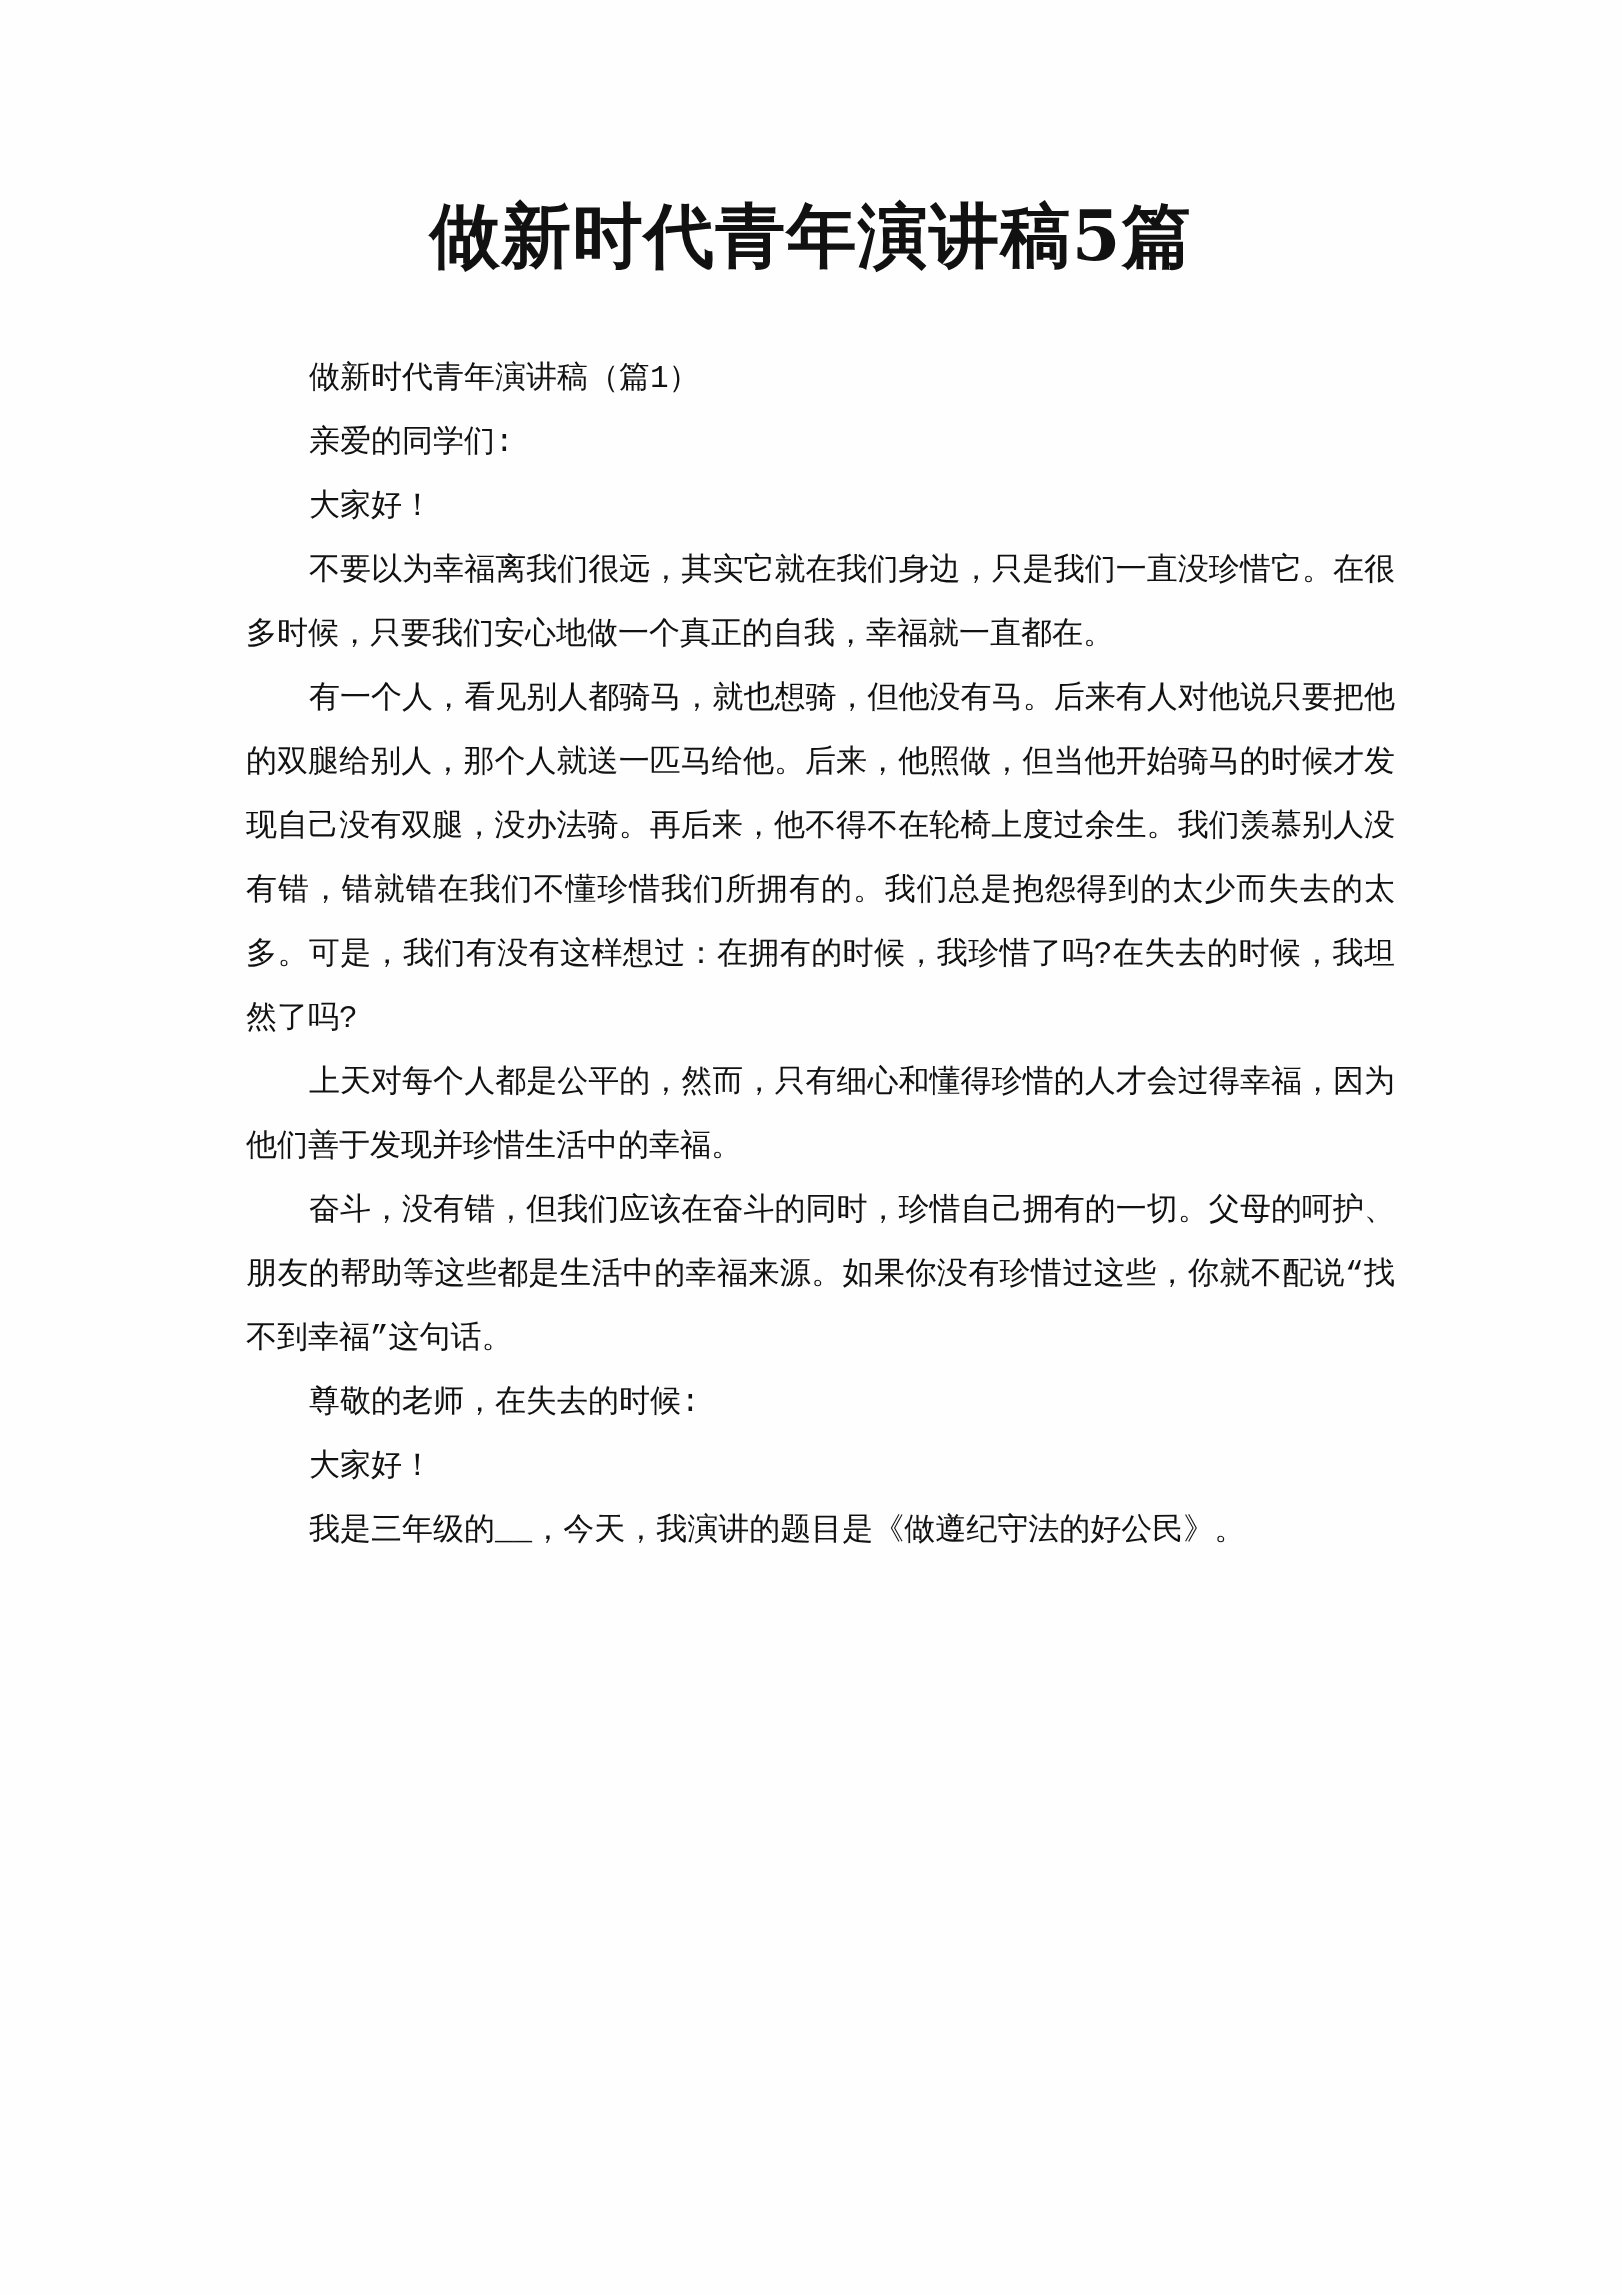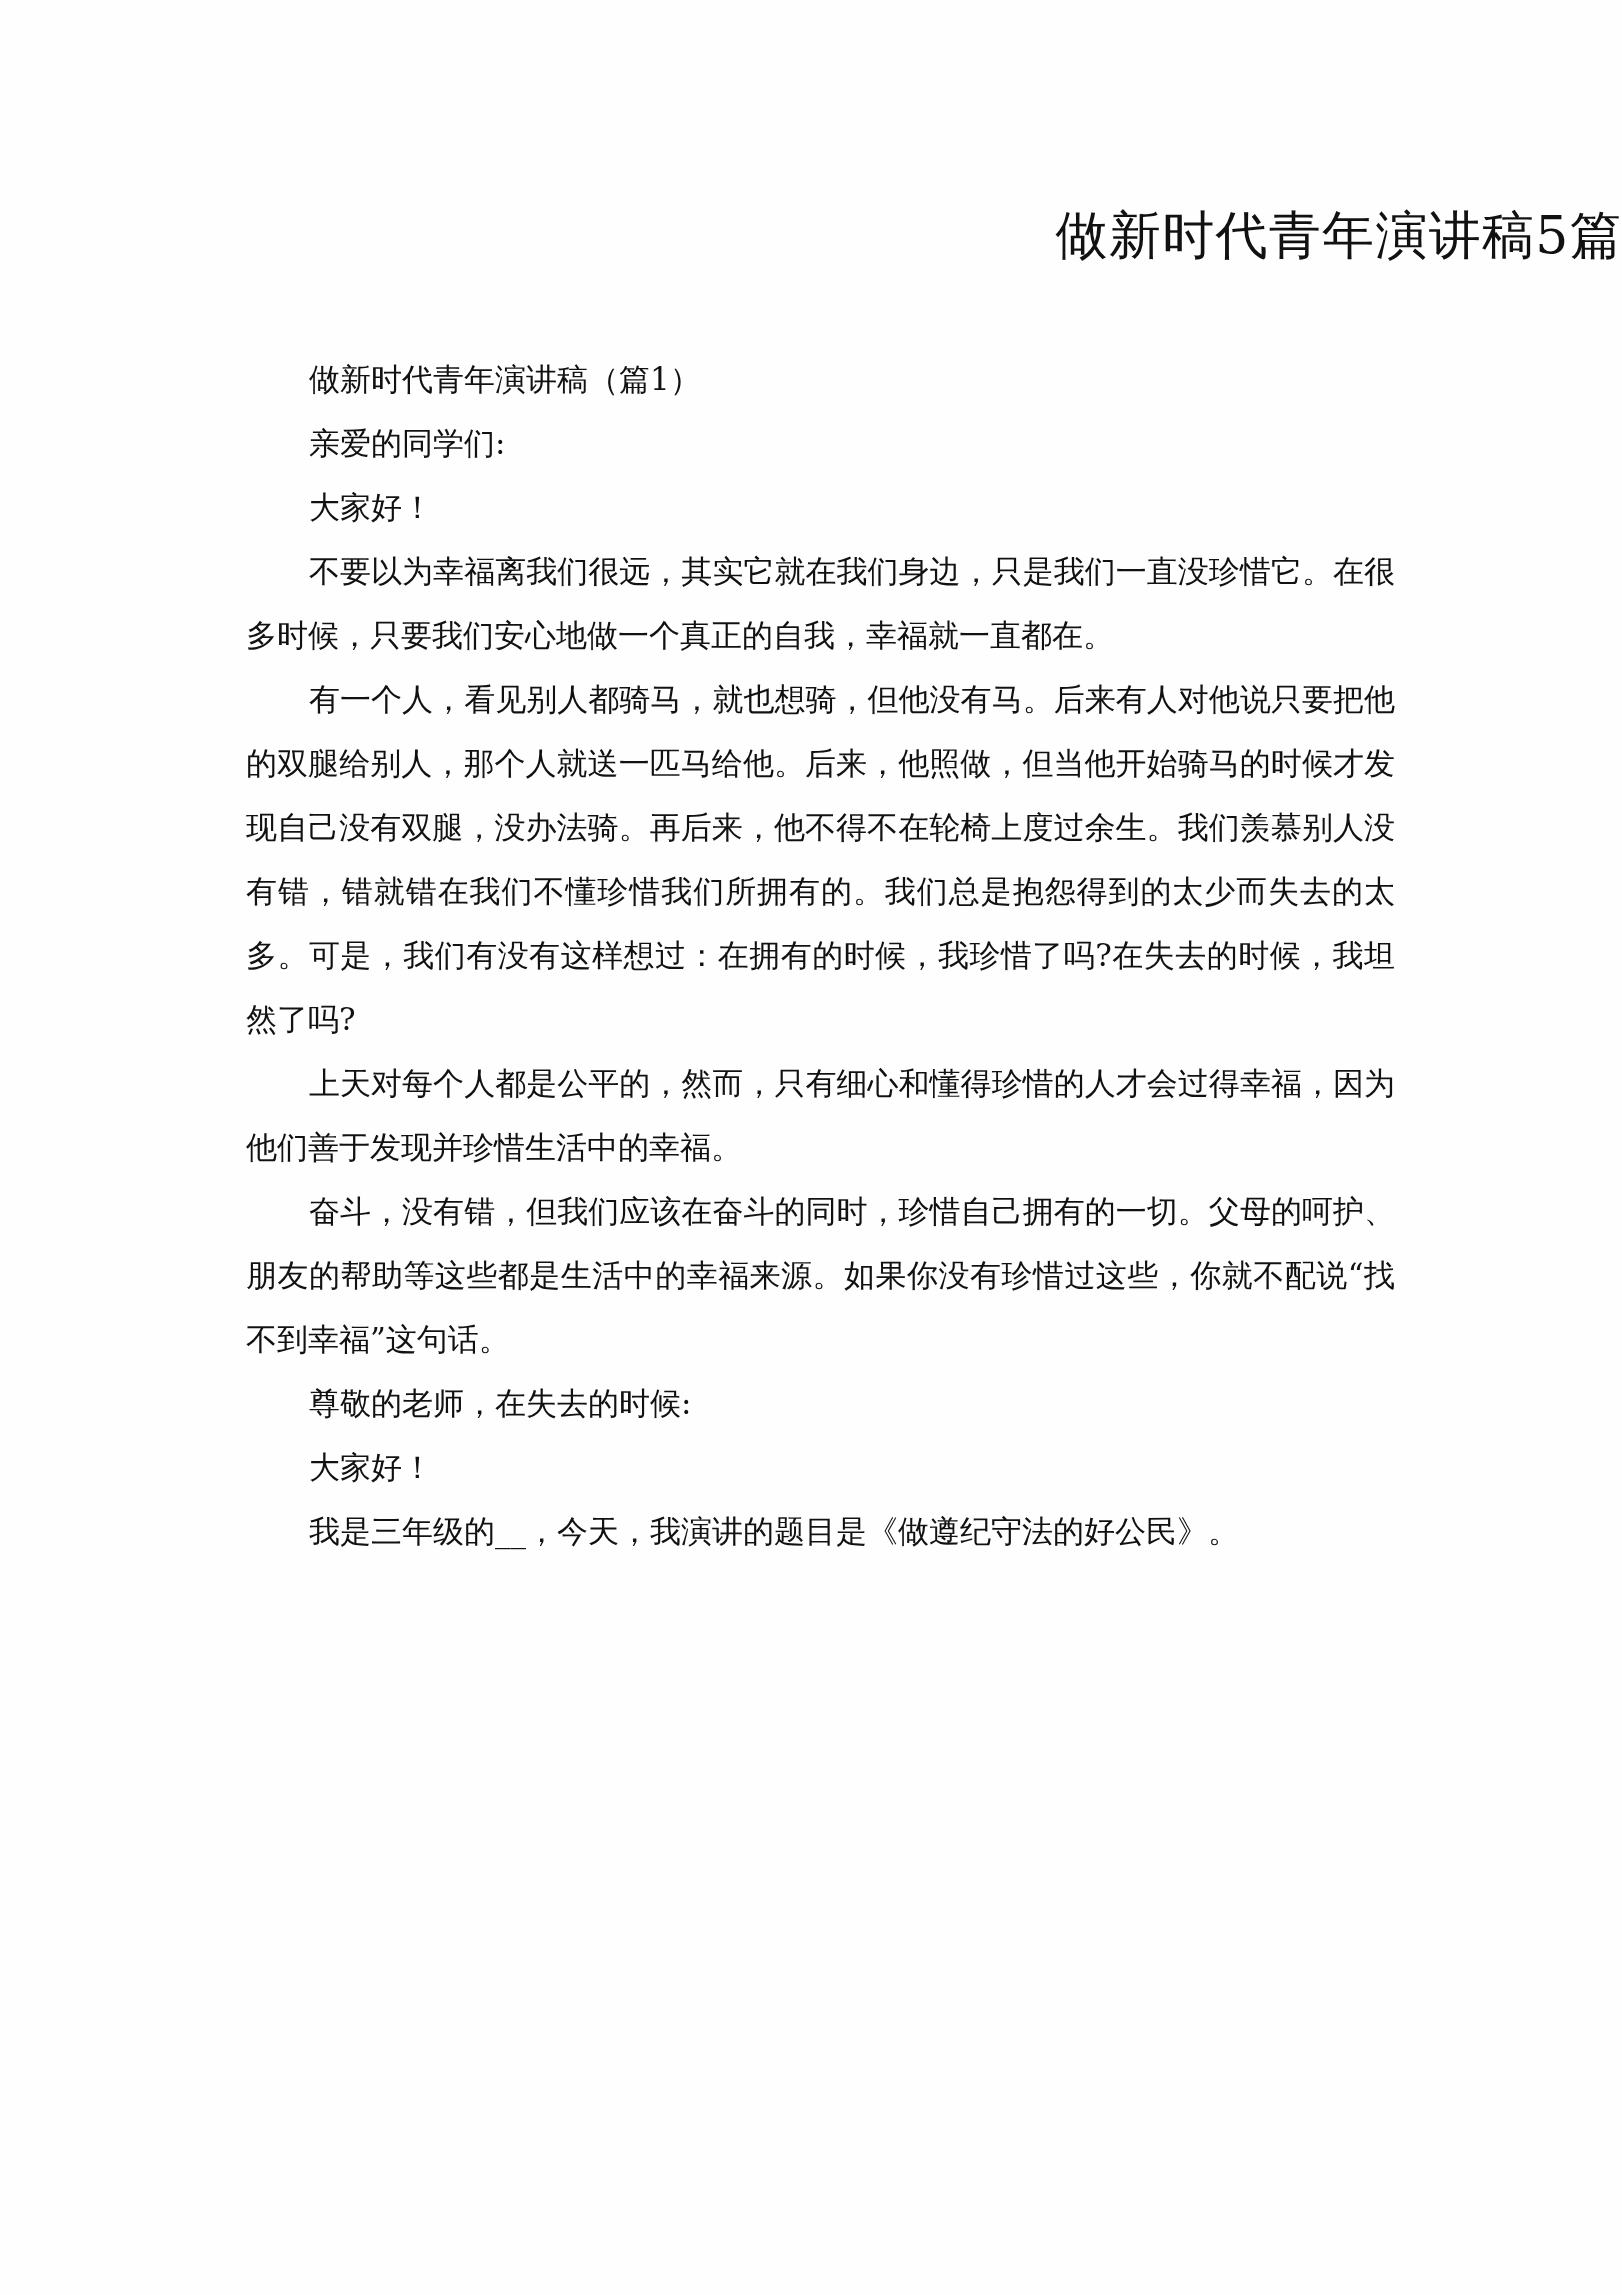--- a/index.html
+++ b/index.html
@@ -21,32 +21,33 @@
       top: 0;
       width: 1623px;
       height: 2295px;
       background: #fefefe;
     }
     .doc-title {
       position: absolute;
       top: 196px;
       left: 0;
       width: 1623px;
-      text-align: right;
-      font-size: 52px;
+      text-align: center;
+      font-size: 70px;
       line-height: 79px;
       letter-spacing: 1.3px;
-      font-weight: normal;
+      font-weight: bold;
       margin: 0;
     }
     .body-text {
       position: absolute;
       left: 246px;
       top: 347px;
       width: 1149px;
+      font-family: Liberation Mono, monospace;
     }
     .para {
       margin: 0;
       font-size: 31px;
       line-height: 64px;
       text-align: justify;
       text-indent: 63px;
       word-break: break-all;
     }
     .para.heading {

